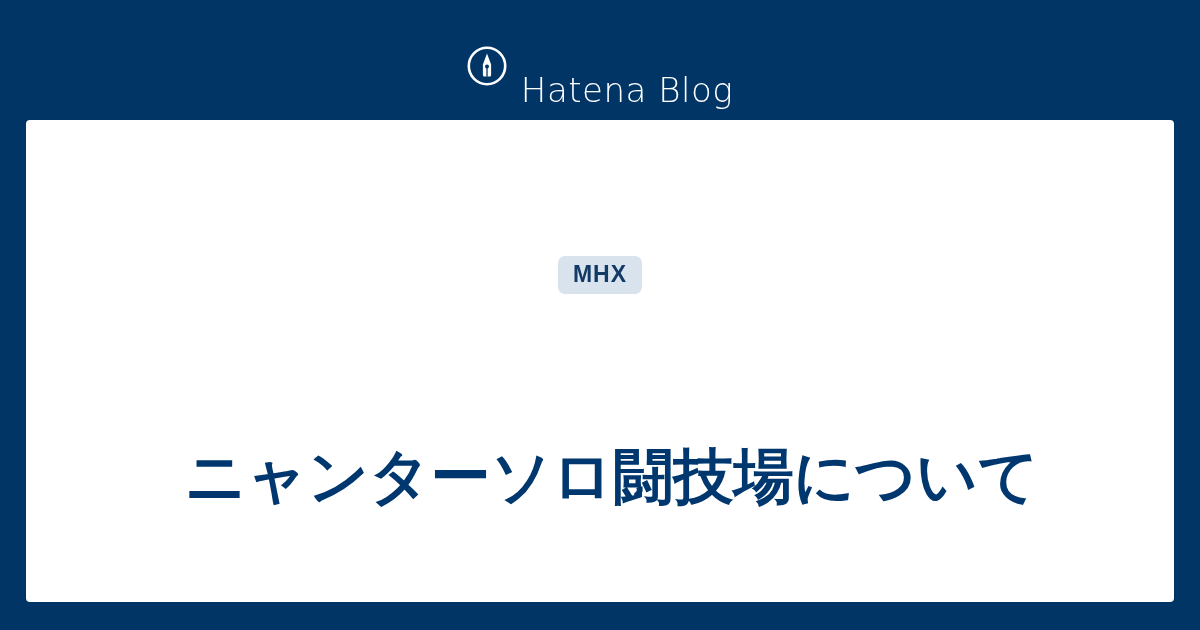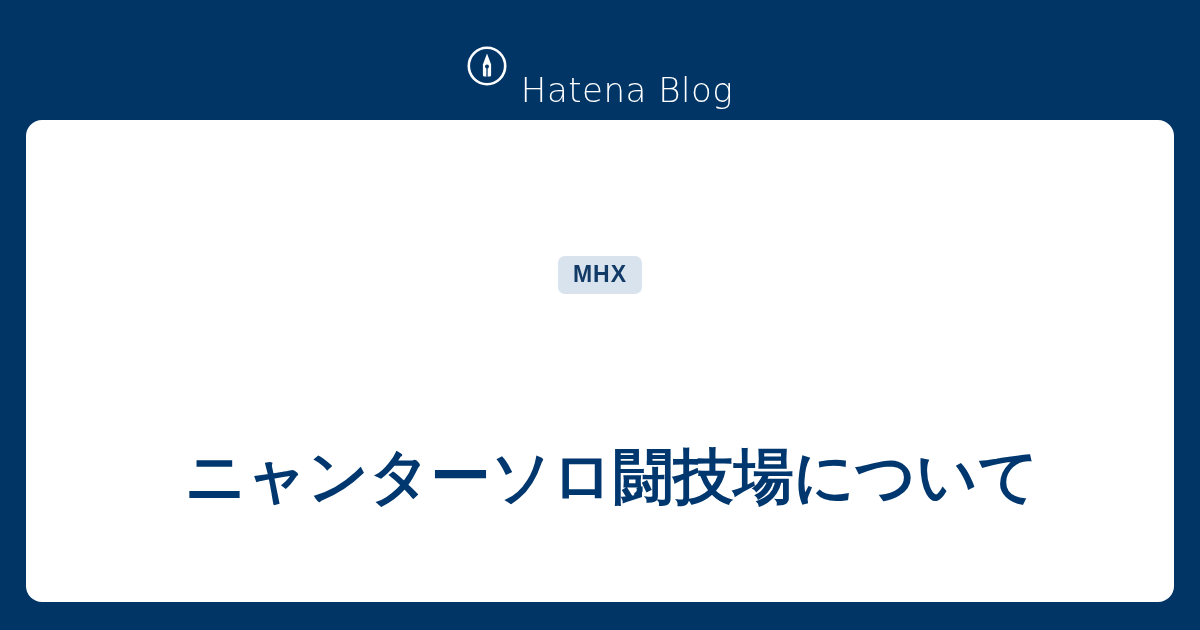--- a/index.html
+++ b/index.html
@@ -55,21 +55,21 @@
   }
 
   
   .entry-card {
     position: absolute;
     left: 26px;
     top: 120px;
     width: 1148px;
     height: 482px;
     background: #ffffff;
-    border-radius: 16px;
+    border-radius: 4px;
     box-sizing: border-box;
     display: flex;
     flex-direction: column;
     align-items: center;
     justify-content: flex-start;
   }
 
   
   .category-badge {
     position: absolute;

